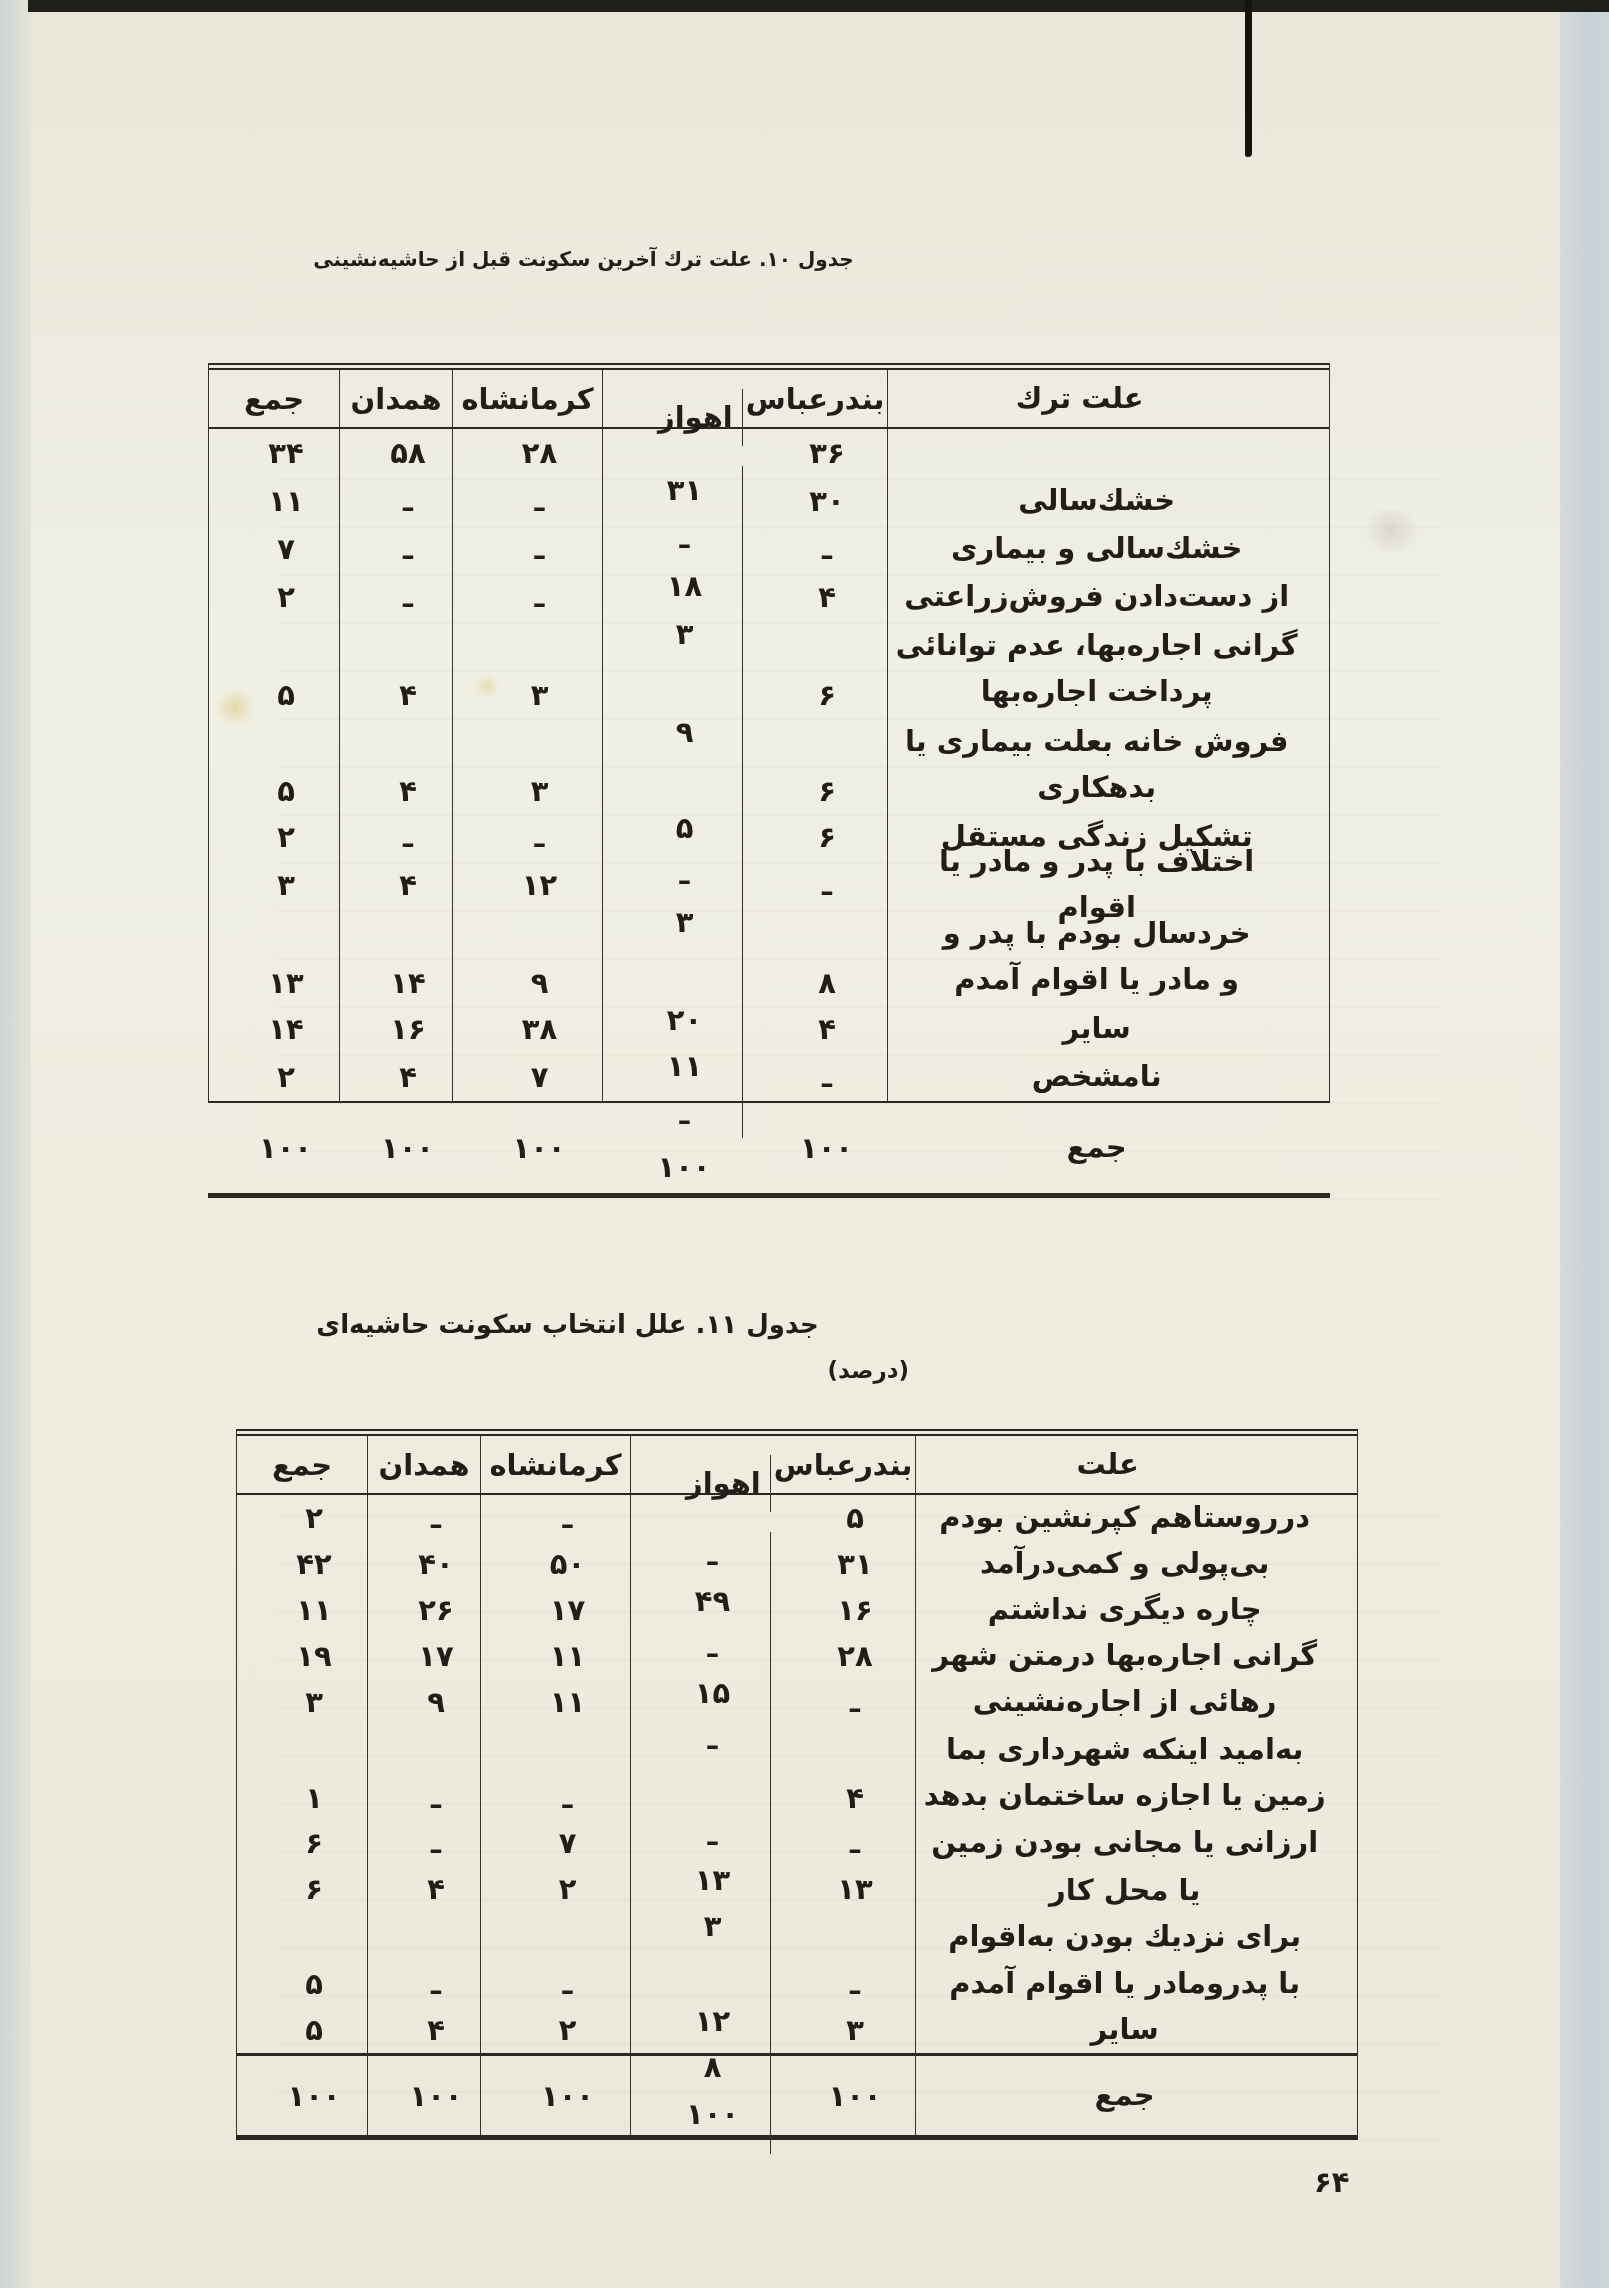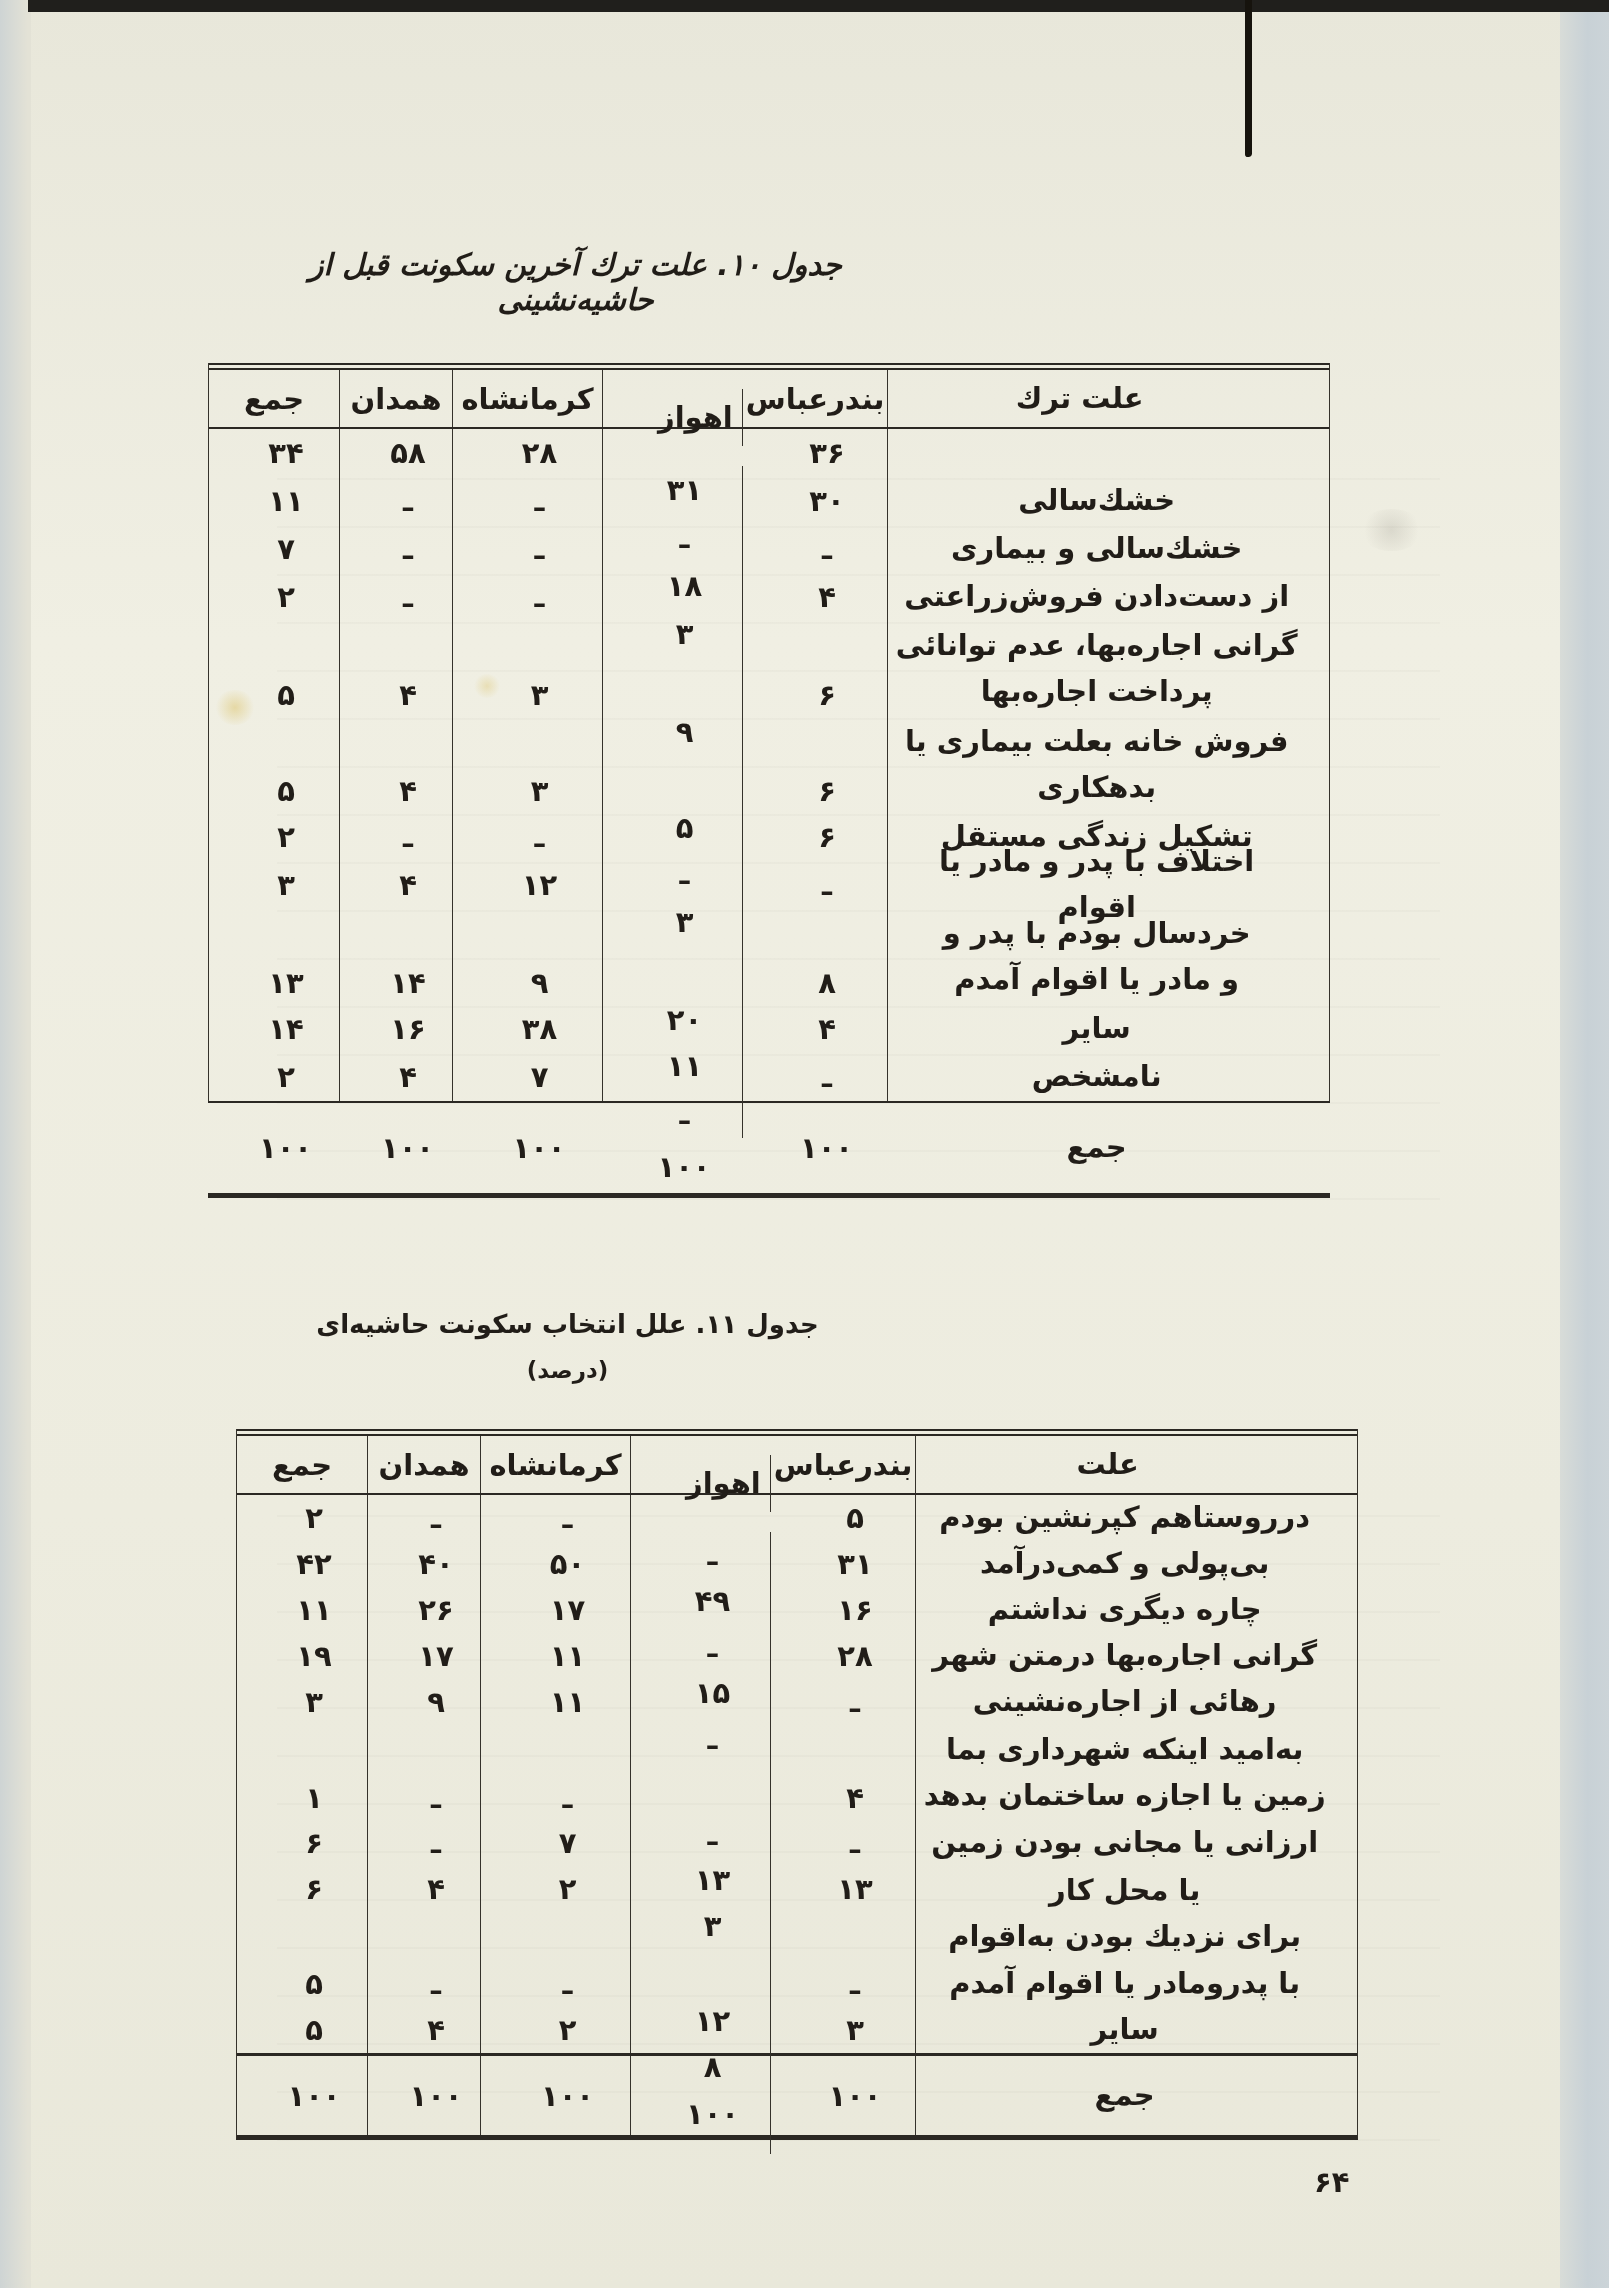--- a/index.html
+++ b/index.html
@@ -24,23 +24,23 @@
     background:radial-gradient(circle,rgba(213,180,64,.28),rgba(213,180,64,0) 70%);}
   .smudge{position:absolute;left:1359px;top:509px;width:65px;height:42px;border-radius:50%;
     background:radial-gradient(circle,rgba(110,104,94,.16),rgba(110,104,94,0) 70%);}
   .ghost{position:absolute;pointer-events:none;
     background:repeating-linear-gradient(0deg,rgba(95,92,80,.035) 0 1.8px,transparent 1.8px 48px);}
   .ghost.g1{left:277px;top:434px;width:1163px;height:766px;}
   .ghost.g2{left:277px;top:1495px;width:1163px;height:646px;}
 
   
   .doc-title{position:absolute;text-align:center;direction:rtl;font-weight:bold;}
-  .t10-title{left:234px;top:247px;width:683px;font-size:30px;font-style:italic;}
+  .t10-title{left:242px;top:247px;width:683px;font-size:20px;}
   .t11-title{left:226px;top:1309px;width:683px;font-size:26px;}
-  .t11-subtitle{position:absolute;left:226px;top:1357px;width:683px;text-align:center;
+  .t11-subtitle{position:absolute;left:226px;top:1357px;width:683px;text-align:right;
     direction:rtl;font-weight:bold;font-size:23px;}
   .page-num{position:absolute;left:1314px;top:2165px;font-size:29px;font-weight:bold;direction:rtl;}
 
   
   .table{position:absolute;}
   #t10{left:208px;top:363px;width:1122px;}
   #t11{left:236px;top:1429px;width:1122px;}
   .gridpart{border-left:1.8px solid #35322b;border-right:1.8px solid #35322b;}
   .thead{display:flex;border-top:7.4px double #2b2823;border-bottom:2.8px solid #2b2823;
     height:57px;align-items:center;}

